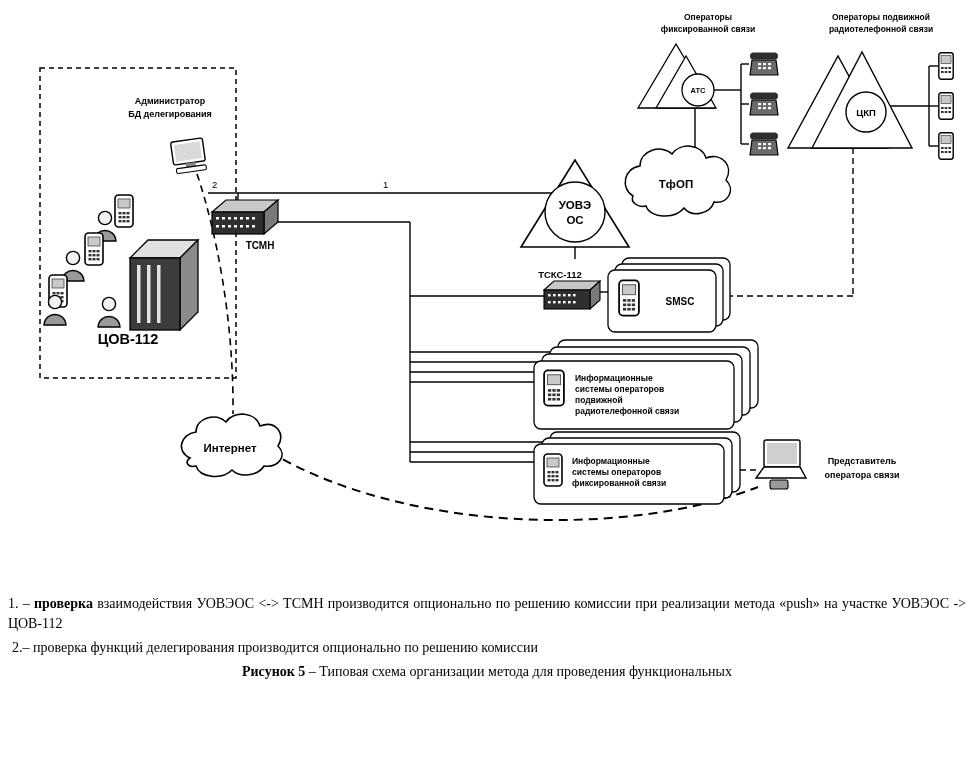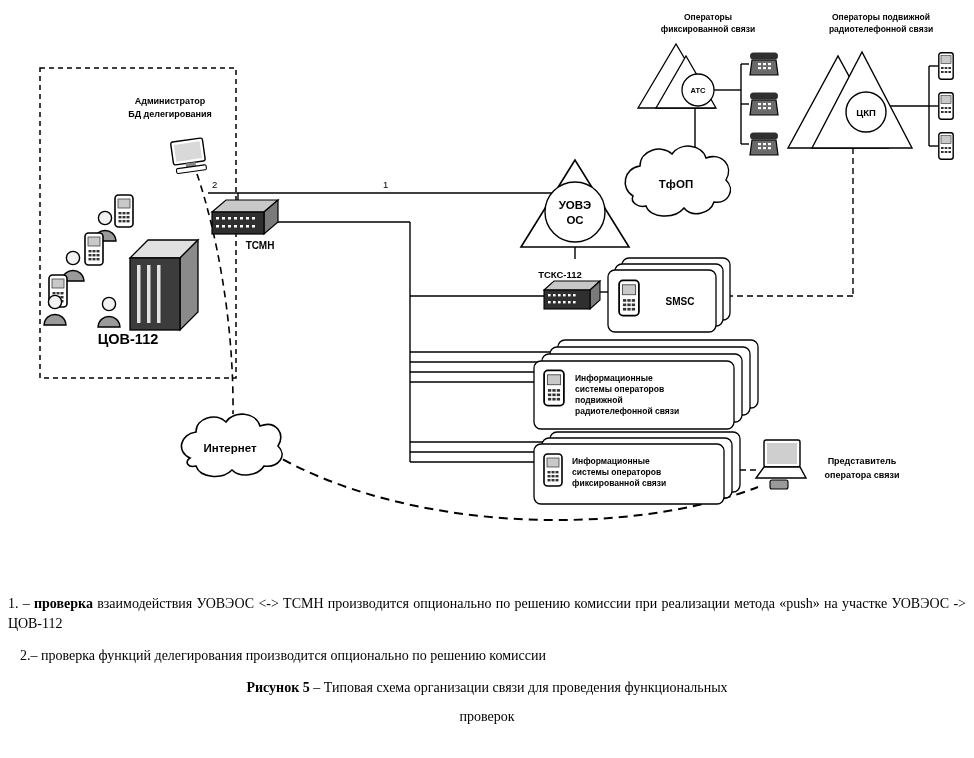--- a/index.html
+++ b/index.html
@@ -9,21 +9,21 @@
   text.t8{font-size:8.5px;}
   text.t9{font-size:9px;}
   text.t95{font-size:9.5px;}
   text.t10{font-size:10px;}
   text.t11{font-size:11.5px;}
   text.t14{font-size:14.5px;}
   text.marker{font-size:9.5px;font-weight:400;}
   .tc{text-anchor:middle;}
   .notes{padding:18px 8px 0 8px;font-family:"Liberation Serif",serif;font-size:14px;line-height:1.42;color:#000;}
   .note1{text-align:justify;margin:0;}
-  .note2{margin:12px;}
+  .note2{margin:4px;}
   .caption-line1{text-align:center;margin:3px 0 0 0;}
   .caption-line2{text-align:center;margin:9px 0 0 0;}
   .b{font-weight:700;}
 </style>
 </head>
 <body>
 
 <div class="page">
 
 <svg width="974" height="572" viewBox="0 0 974 572" xmlns="http://www.w3.org/2000/svg">
@@ -275,17 +275,16 @@
     </g>
     <text x="862" y="464" class="t9 tc">Представитель</text>
     <text x="862" y="478" class="t9 tc">оператора связи</text>
   </g>
 </svg>
 
 
 <div class="notes">
   <p class="note1"><span>1. – </span><span class="b">проверка</span><span> взаимодействия УОВЭОС &lt;-&gt; ТСМН производится опционально по решению комиссии при реализации метода «push» на участке УОВЭОС -&gt; ЦОВ-112</span></p>
   <p class="note2">2.– проверка функций делегирования производится опционально по решению комиссии</p>
-  <p class="caption-line1"><span class="b">Рисунок 5</span><span> – Типовая схема организации связи для проведения функциональных</span></p>
-  <p class="caption-line2">проверок</p>
+  <p class="caption-line1"><span class="b">Рисунок 5</span><span> – Типовая схема организации метода для проведения функциональных</span></p>
 </div>
 
 </div>
 
 </body></html>

